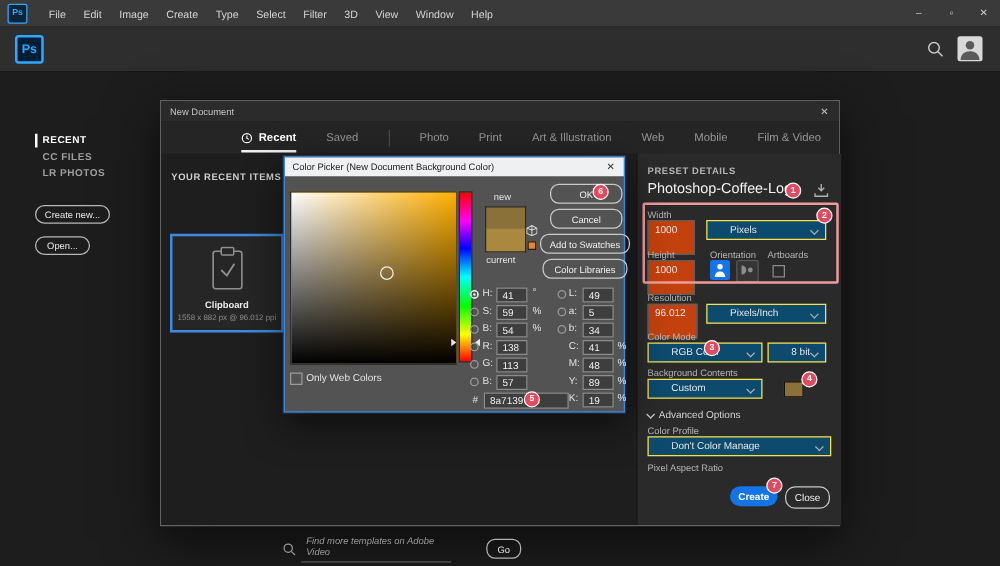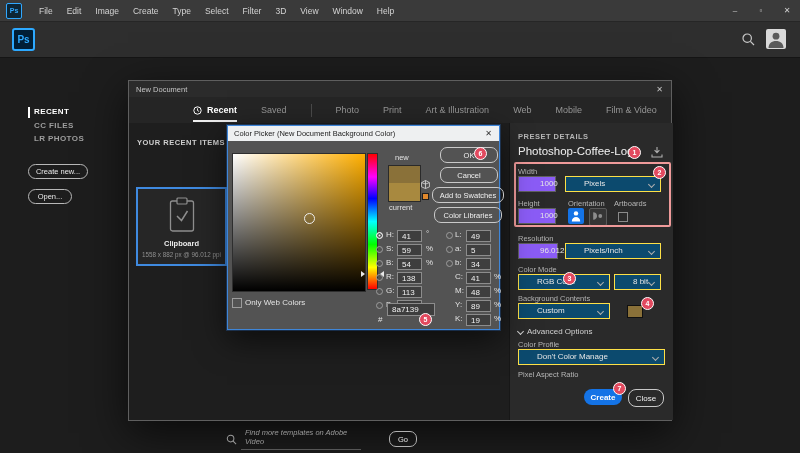--- a/index.html
+++ b/index.html
@@ -56,22 +56,22 @@
   .card-meta{position:absolute;left:0;top:62px;width:100%;text-align:center;font-size:6.3px;color:#8f8f8f;}
 
   .stock{position:absolute;left:97px;top:305px;display:flex;align-items:center;}
   .stock-text{font-size:7.5px;font-style:italic;color:#9a9a9a;border-bottom:1px solid #565656;
               padding:0 4px 3px 4px;width:112px;}
   .go-pill{margin-left:28px;width:26px;height:14px;border:1px solid #b0b0b0;border-radius:7px;
            color:#e0e0e0;font-size:7.5px;display:flex;align-items:center;justify-content:center;}
 
   
   .pl{position:absolute;font-size:7.5px;color:#b5b5b5;}
-  .fld{position:absolute;background:#8b5cf6;border:1px solid #606060;color:#e6e6e6;font-size:8px;
-       line-height:14px;padding-left:21px;box-sizing:border-box;height:16px;}
+  .fld{position:absolute;background:#c2410c;border:1px solid #606060;color:#e6e6e6;font-size:8px;
+       line-height:14px;padding-left:5px;box-sizing:border-box;height:28px;}
   .sel{position:absolute;background:#0c4a6e;border:1px solid #fde047;color:#e6e6e6;font-size:8px;
        line-height:14px;padding-left:18px;box-sizing:border-box;height:16px;}
   .chev{position:absolute;right:6px;top:5px;width:4px;height:4px;border-right:1px solid #b0b0b0;
         border-bottom:1px solid #b0b0b0;transform:rotate(45deg);}
   .redbox{position:absolute;left:4px;top:39px;width:153px;height:61px;border:2px solid #ef9a9a;
           border-radius:2px;z-index:5;pointer-events:none;}
   .ob{position:absolute;width:16px;height:16px;border-radius:2px;}
   .cb{position:absolute;border:1px solid #8a8a8a;background:transparent;}
   .create-btn{position:absolute;left:74px;top:266px;width:38px;height:16px;background:#1473e6;
               border-radius:8px;color:#fff;font-size:8px;font-weight:bold;
@@ -337,21 +337,21 @@
 
       <span class="cp-radio" style="left:148px;top:147px"></span>
       <span class="cp-lab" style="left:158px;top:145px">G:</span>
       <div class="cp-in" style="left:169px;top:145px">113</div>
 
       <span class="cp-radio" style="left:148px;top:161px"></span>
       <span class="cp-lab" style="left:158px;top:159px">B:</span>
       <div class="cp-in" style="left:169px;top:159px">57</div>
 
       <span class="cp-lab" style="left:150px;top:174px">#</span>
-      <div class="cp-in" style="left:159px;top:162px;width:48px;height:13px">8a7139</div>
+      <div class="cp-in" style="left:159px;top:173px;width:68px;height:13px">8a7139</div>
 
       <span class="cp-radio" style="left:218px;top:91px"></span>
       <span class="cp-lab" style="left:227px;top:89px">L:</span>
       <div class="cp-in" style="left:238px;top:89px">49</div>
 
       <span class="cp-radio" style="left:218px;top:105px"></span>
       <span class="cp-lab" style="left:227px;top:103px">a:</span>
       <div class="cp-in" style="left:238px;top:103px">5</div>
 
       <span class="cp-radio" style="left:218px;top:119px"></span>

